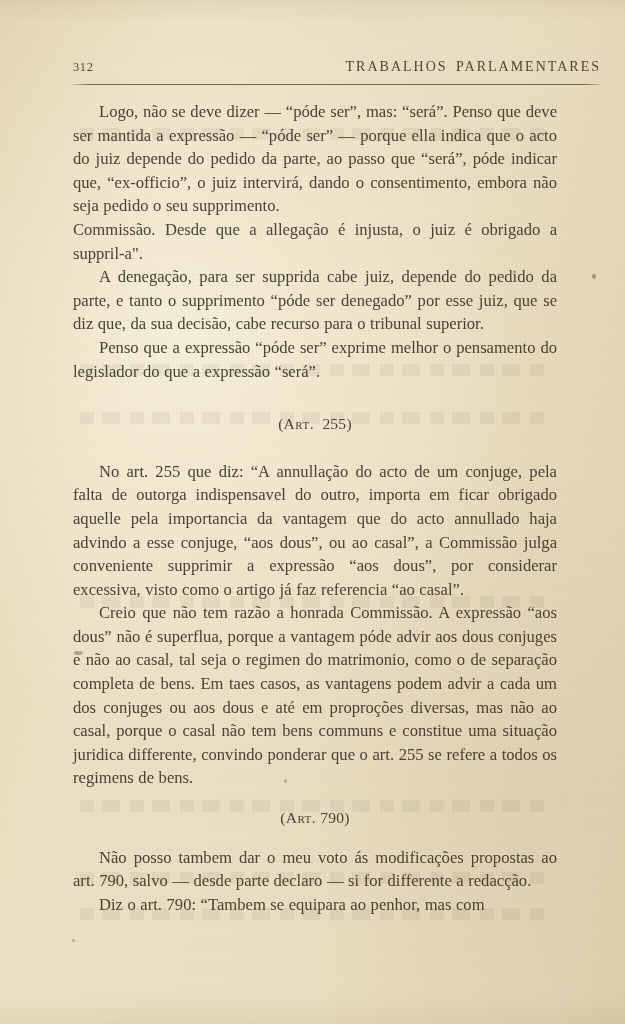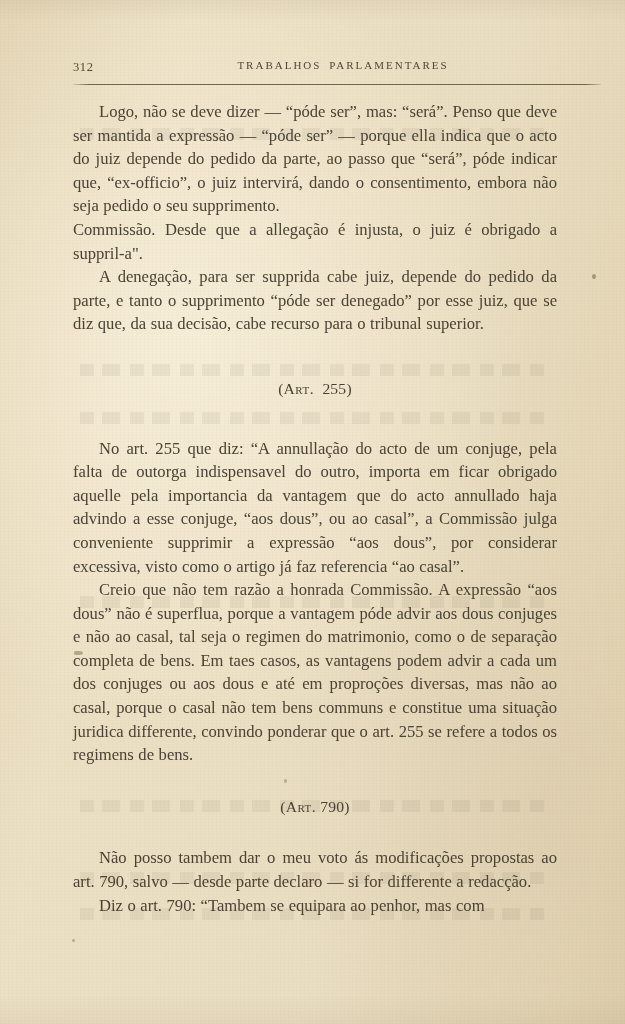--- a/index.html
+++ b/index.html
@@ -75,22 +75,22 @@
     top: 2px;
     font-size: 12.5px;
     letter-spacing: 0.6px;
     color: #4f4838;
     font-family: "Liberation Serif", "DejaVu Serif", serif;
   }
   .head-title {
     position: absolute;
     left: 12px; right: 0;
     top: 1px;
-    text-align: center;
-    font-size: 11px;
+    text-align: right;
+    font-size: 14px;
     letter-spacing: 2.0px;
     word-spacing: 3px;
     color: #4f4838;
   }
   .head-rule {
     position: absolute;
     left: 73px;
     right: 68px;
     top: 84px;
     height: 1px;
@@ -117,21 +117,21 @@
   }
   p.para.indent {
     text-indent: 26px;
   }
   p.para + p.para {
     margin-top: 0;
   }
 
   
   .art-head {
-    margin: 16px;
+    margin: 4px;
     text-align: center;
     font-size: 15.6px;
     line-height: 23.6px;
     color: #4a4335;
     letter-spacing: 0.2px;
   }
   .art-head .sc {
     font-variant: small-caps;
     font-size: 15.6px;
     letter-spacing: 0.5px;
@@ -184,20 +184,21 @@
     <span class="folio">312</span>
     <span class="head-title">TRABALHOS PARLAMENTARES</span>
   </div>
   <div class="head-rule"></div>
 
   <div class="column">
 
     <p class="para indent">Logo, não se deve dizer — “póde ser”, mas: “será”. Penso que deve ser mantida a expressão — “póde ser” — porque ella indica que o acto do juiz depende do pedido da parte, ao passo que “será”, póde indicar que, “ex-officio”, o juiz intervirá, dando o consentimento, embora não seja pedido o seu supprimento.</p>
     <p class="para">Commissão. Desde que a allegação é injusta, o juiz é obrigado a suppril-a".</p>
     <p class="para indent">A denegação, para ser supprida cabe juiz, depende do pedido da parte, e tanto o supprimento “póde ser denegado” por esse juiz, que se diz que, da sua decisão, cabe recurso para o tribunal superior.</p>
+    <p class="para indent">Penso que a expressão “póde ser” exprime melhor o pensamento do legislador do que a expressão “será”.</p>
 
     <div class="spacer-lg"></div>
 
     <p class="art-head"><span>(</span><span class="sc">Art.</span>&nbsp; <span>255</span><span>)</span></p>
 
     <div class="spacer-md"></div>
 
     <p class="para indent">No art. 255 que diz: “A annullação do acto de um conjuge, pela falta de outorga indispensavel do outro, importa em ficar obrigado aquelle pela importancia da vantagem que do acto annullado haja advindo a esse conjuge, “aos dous”, ou ao casal”, a Commissão julga conveniente supprimir a expressão “aos dous”, por considerar excessiva, visto como o artigo já faz referencia “ao casal”.</p>
     <p class="para indent">Creio que não tem razão a honrada Commissão. A expressão “aos dous” não é superflua, porque a vantagem póde advir aos dous conjuges e não ao casal, tal seja o regimen do matrimonio, como o de separação completa de bens. Em taes casos, as vantagens podem advir a cada um dos conjuges ou aos dous e até em proproções diversas, mas não ao casal, porque o casal não tem bens communs e constitue uma situação juridica differente, convindo ponderar que o art. 255 se refere a todos os regimens de bens.</p>
 

